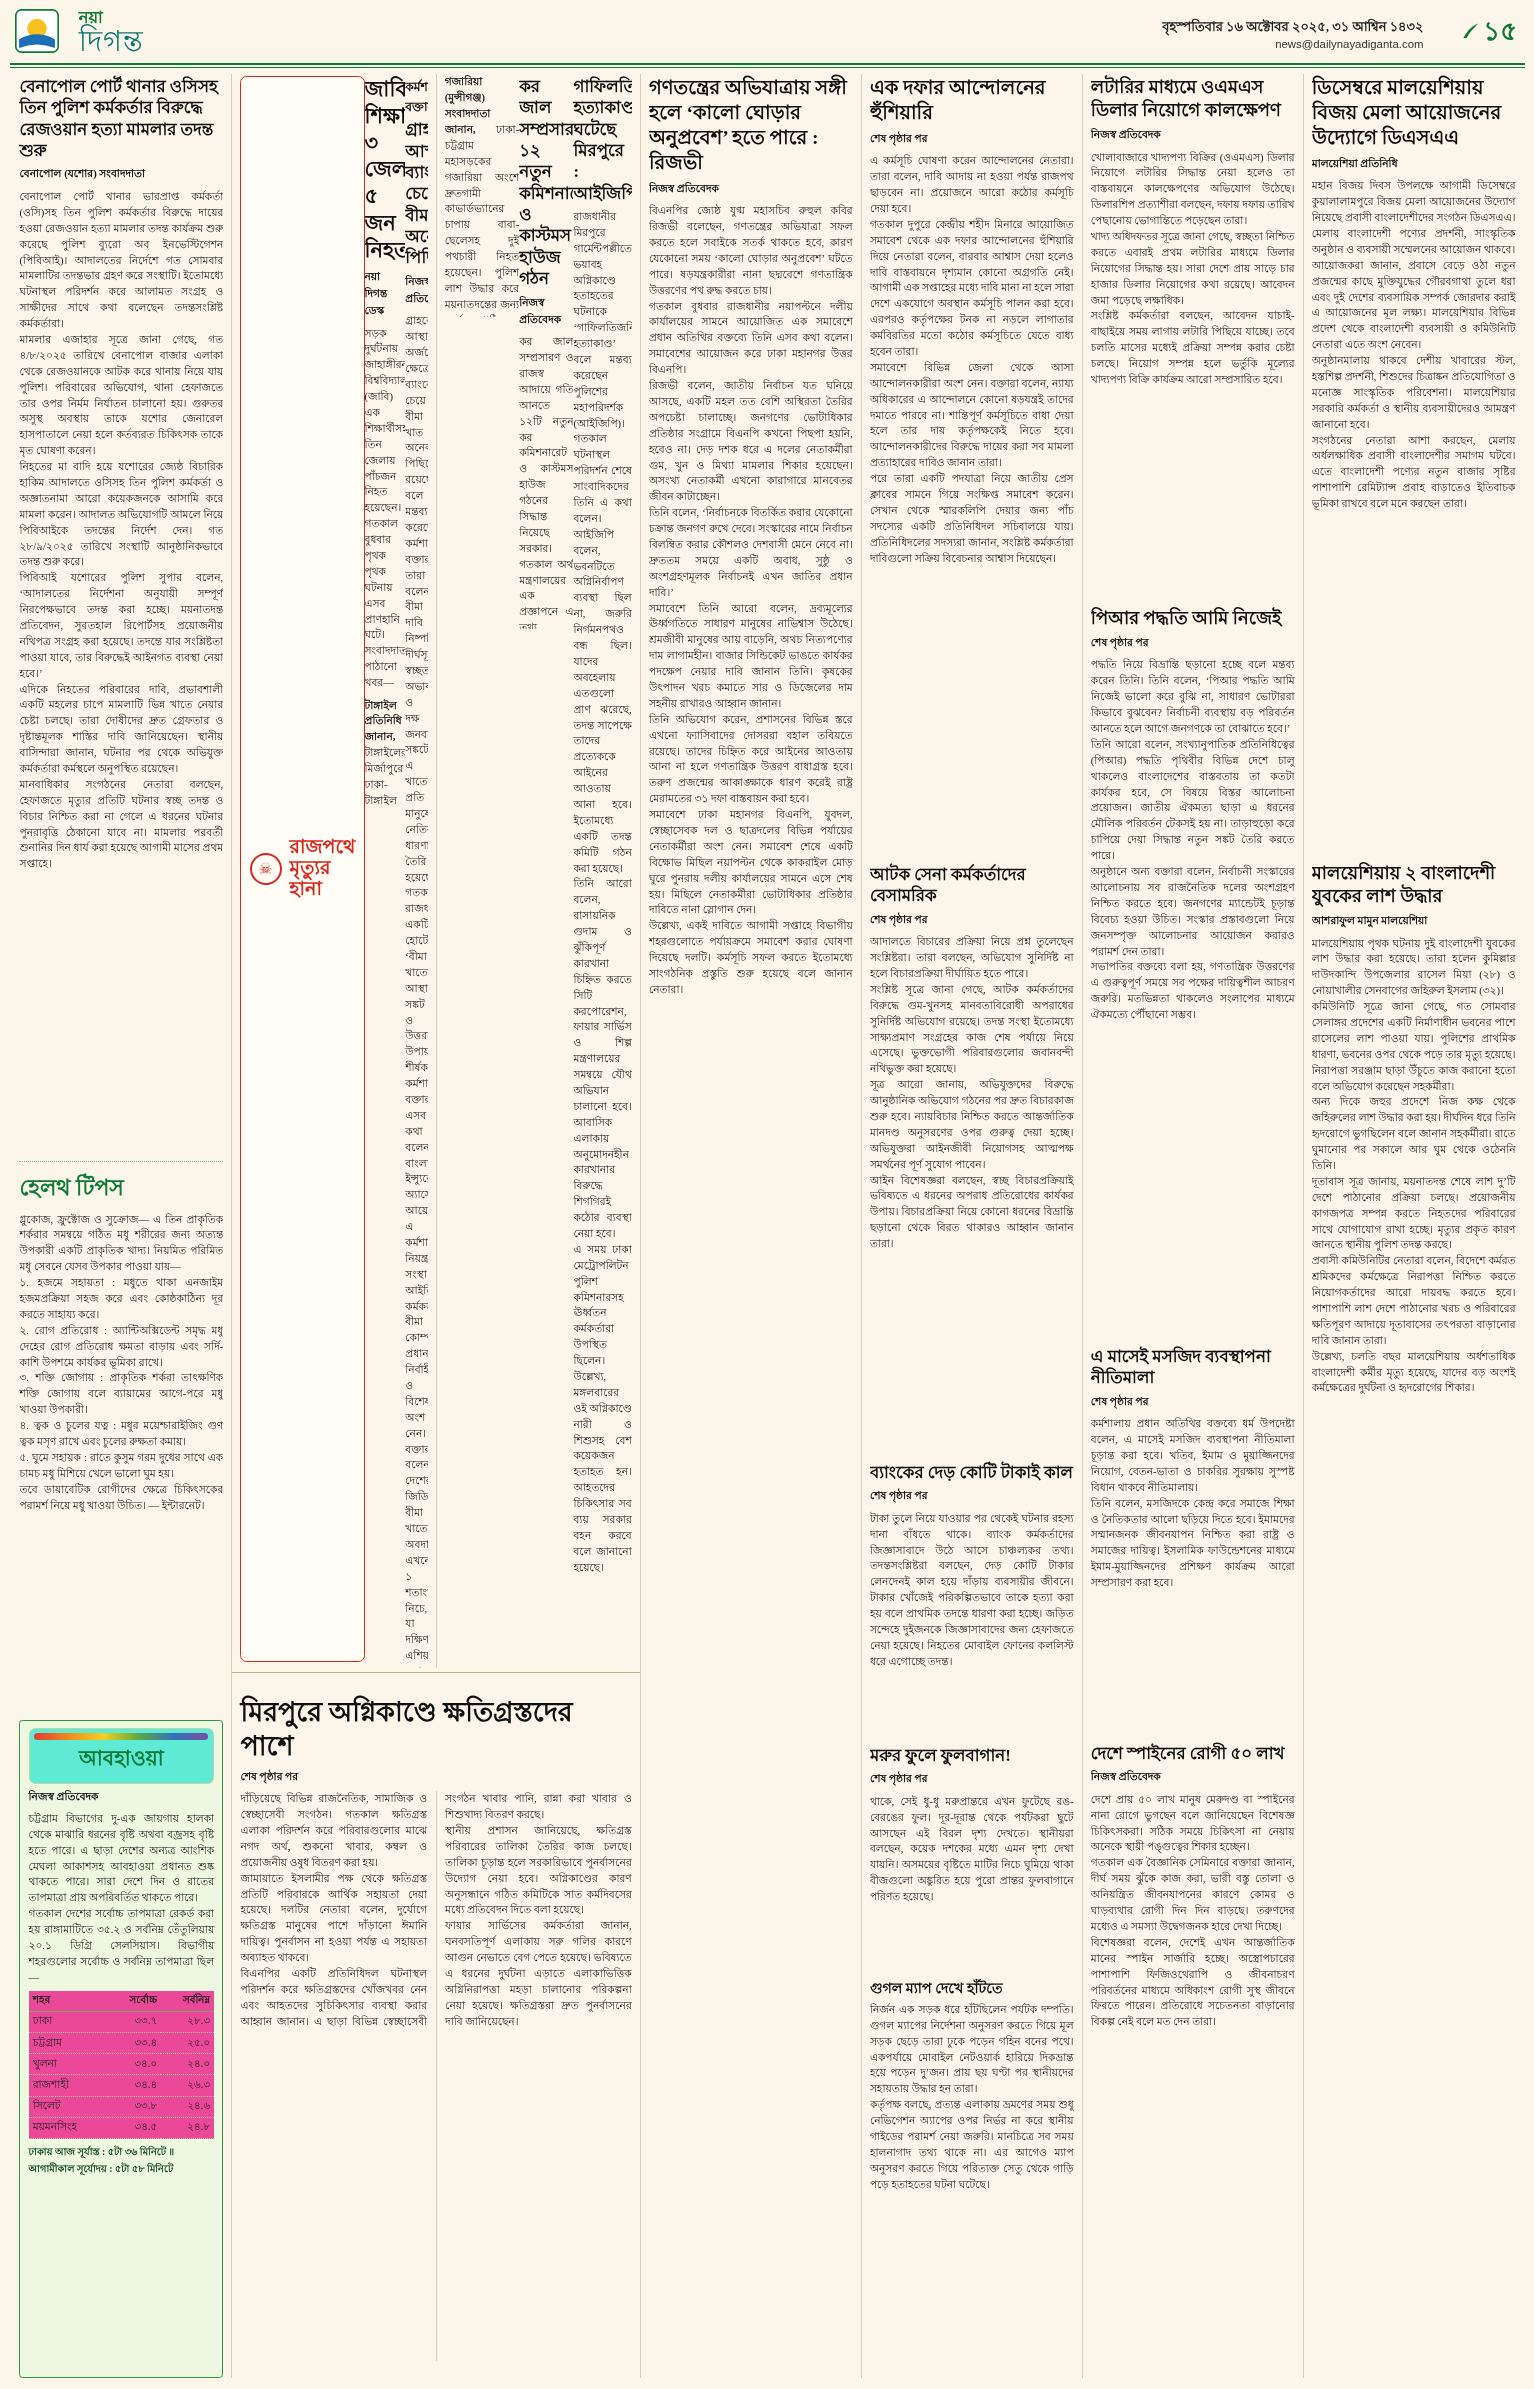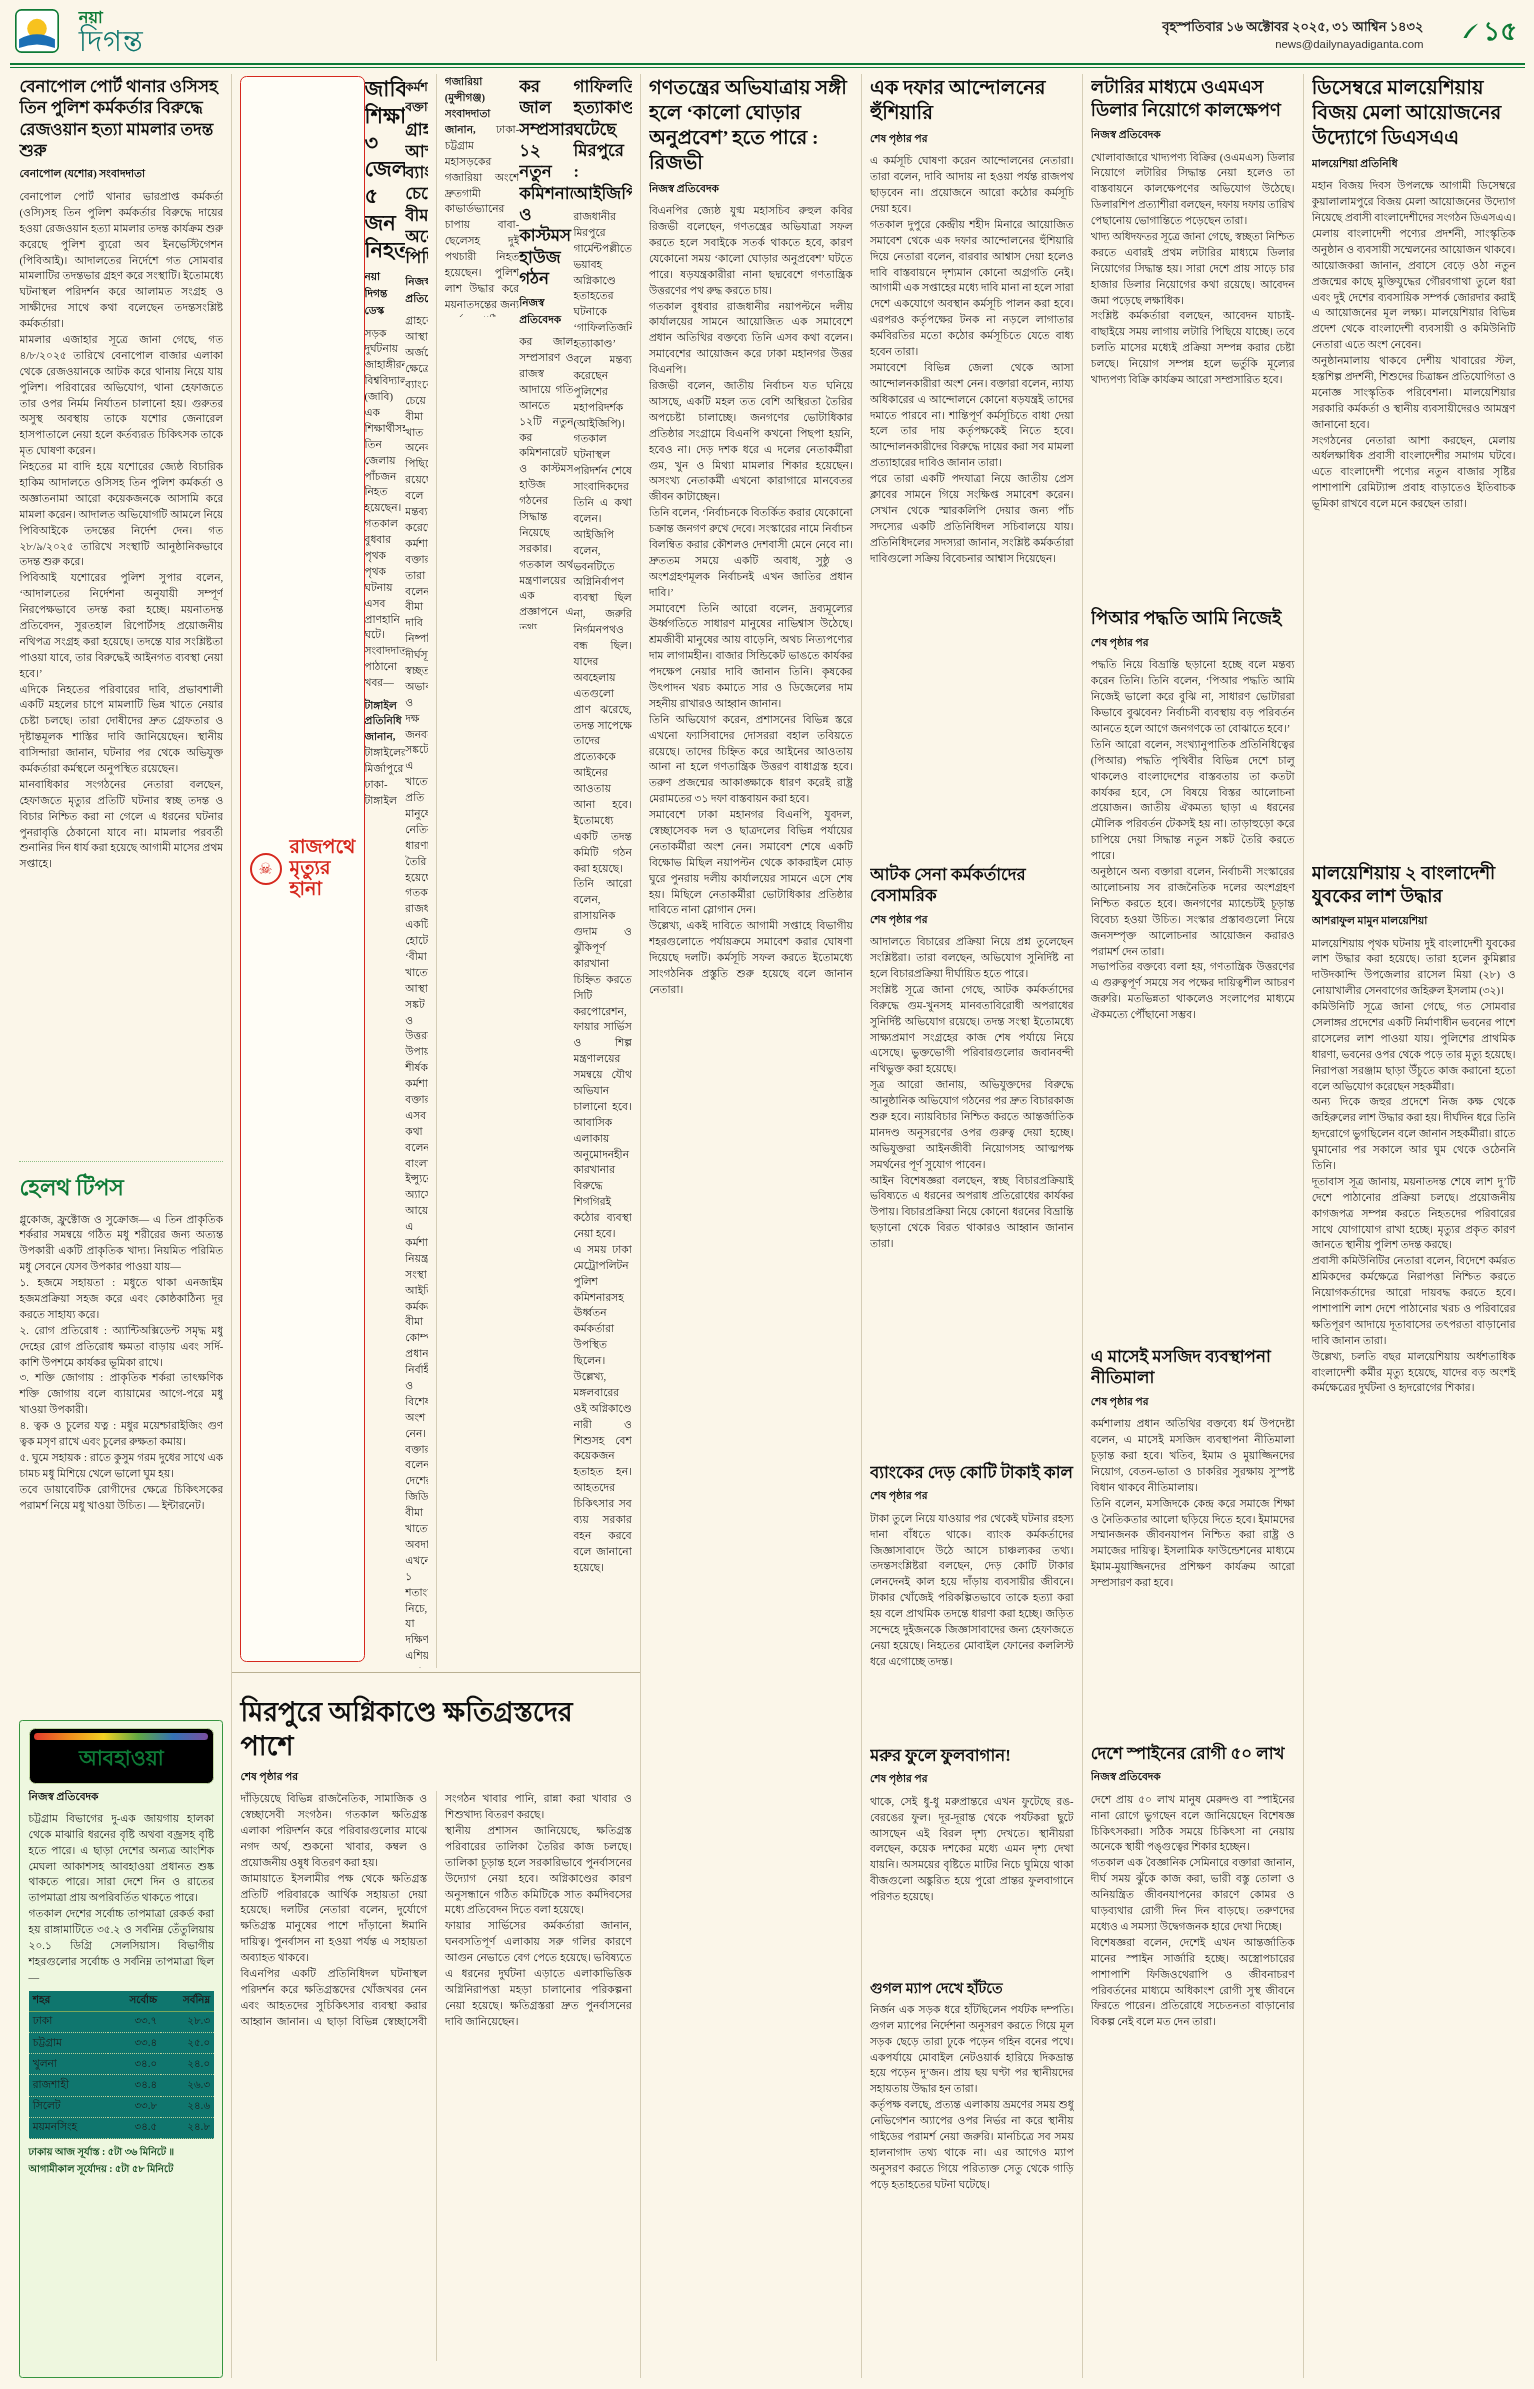--- a/index.html
+++ b/index.html
@@ -45,25 +45,25 @@
   .alert-icon{width:28px;height:28px;border-radius:50%;border:2.4px solid #d6281e;color:#d6281e;
               display:flex;align-items:center;justify-content:center;font-size:15.5px;flex:0 0 auto;
               font-family:"DejaVu Sans",sans-serif;}
   .alert-title{color:#d6281e;font-weight:800;font-size:19px;line-height:1.1;}
   
   .health-title{color:#0e7a36;font-size:22px;font-weight:800;margin:3.3px 0 4.9px;
                 border-top:1.6px dotted #8fbf86;padding-top:8.1px;}
   
   .weather{border:1.6px solid #35953f;background:#eef7df;padding:6.5px 8.1px;display:flex;
            flex-direction:column;gap:4.9px;border-radius:3.3px;box-sizing:border-box;}
-  .weather-logo{background:#000000;border:0.8px solid #bfd6a0;border-radius:6.5px;padding:4.1px 4.9px 5.7px;text-align:center;}
+  .weather-logo{background:#5eead4;border:0.8px solid #bfd6a0;border-radius:6.5px;padding:4.1px 4.9px 5.7px;text-align:center;}
   .rainbow{height:7.3px;border-radius:4.9px;margin-bottom:3.3px;
            background:linear-gradient(90deg,#e23b2e,#f08c1e,#f2d023,#61a744,#3472b5,#7a4fa0);}
   .weather-title{color:#0e7a36;font-weight:800;font-size:20.4px;}
-  .wtable{width:100%;border-collapse:collapse;font-size:10.6px;background:#0f766e;}
+  .wtable{width:100%;border-collapse:collapse;font-size:10.6px;background:#ec4899;}
   .wtable th{border-bottom:0.8px solid #7aa85a;font-weight:700;padding:1.6px 4.1px;text-align:left;}
   .wtable td{padding:1.6px 4.1px;border-bottom:0.8px dotted #b9cf9b;}
   .wtable .num{text-align:right;font-family:"Liberation Sans",sans-serif;font-size:10.2px;}
   .wfoot{font-size:9.8px;font-weight:700;color:#184d22;}
   
   .span-article{padding:0 8.1px;border-top:0.8px solid #b9b092;margin-top:3.3px;}
   .span-body{column-count:2;column-gap:18px;column-rule:0.8px solid #d5cdb6;height:570px;overflow:hidden;}
 </style>
 </head>
 <body>

